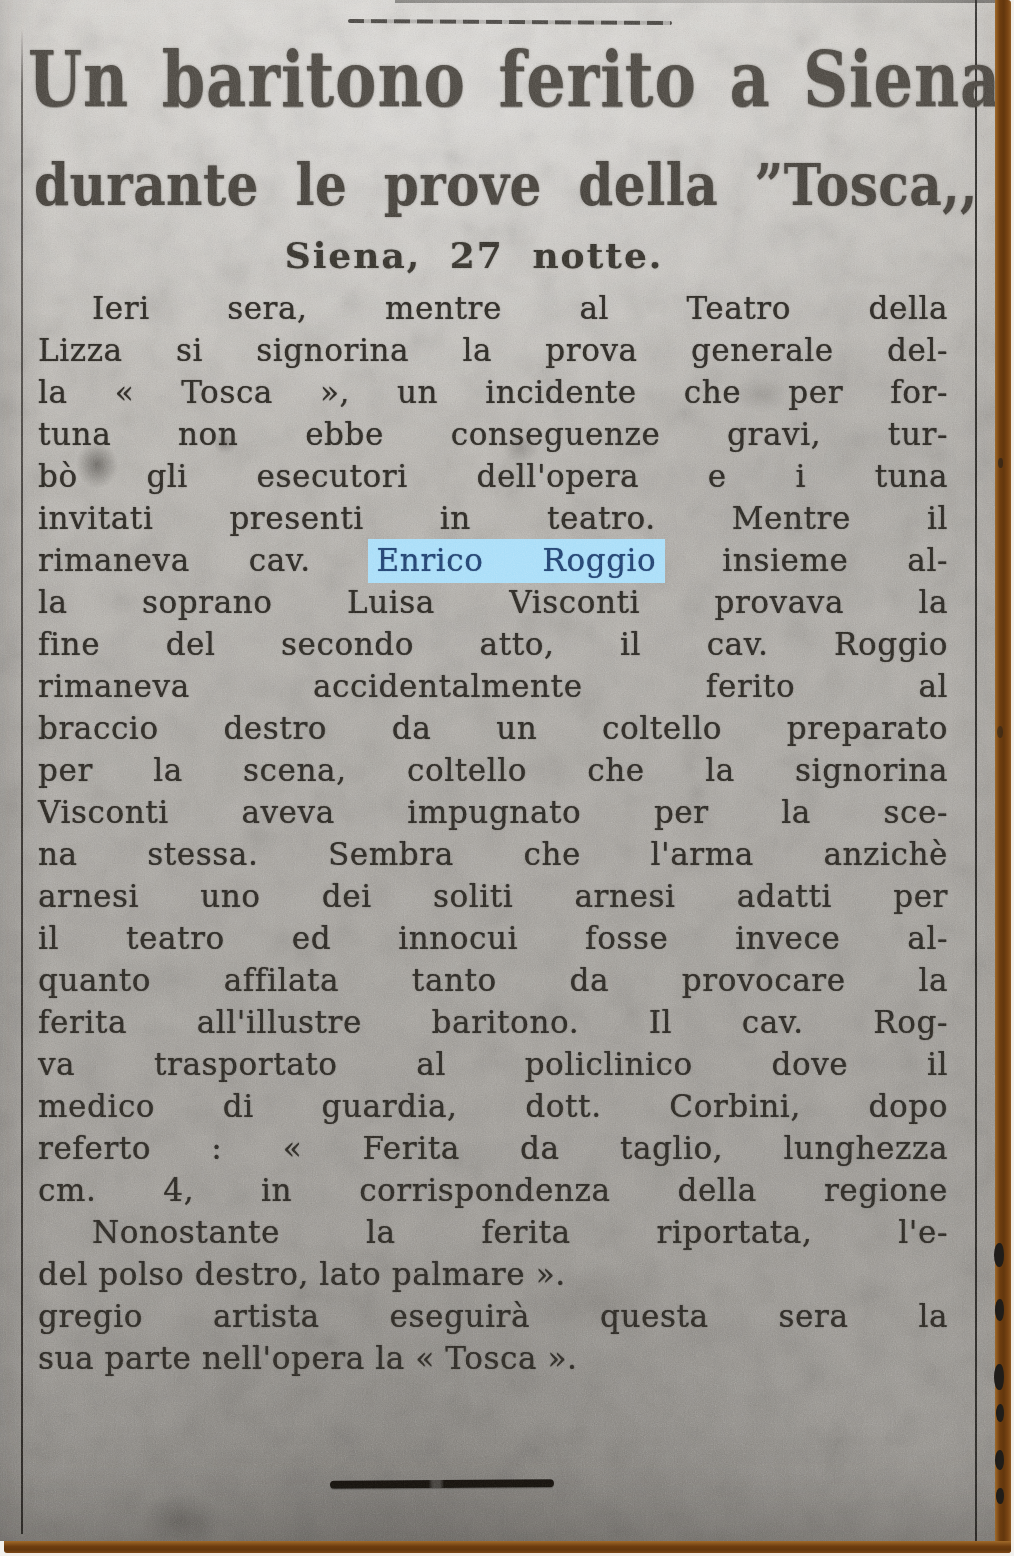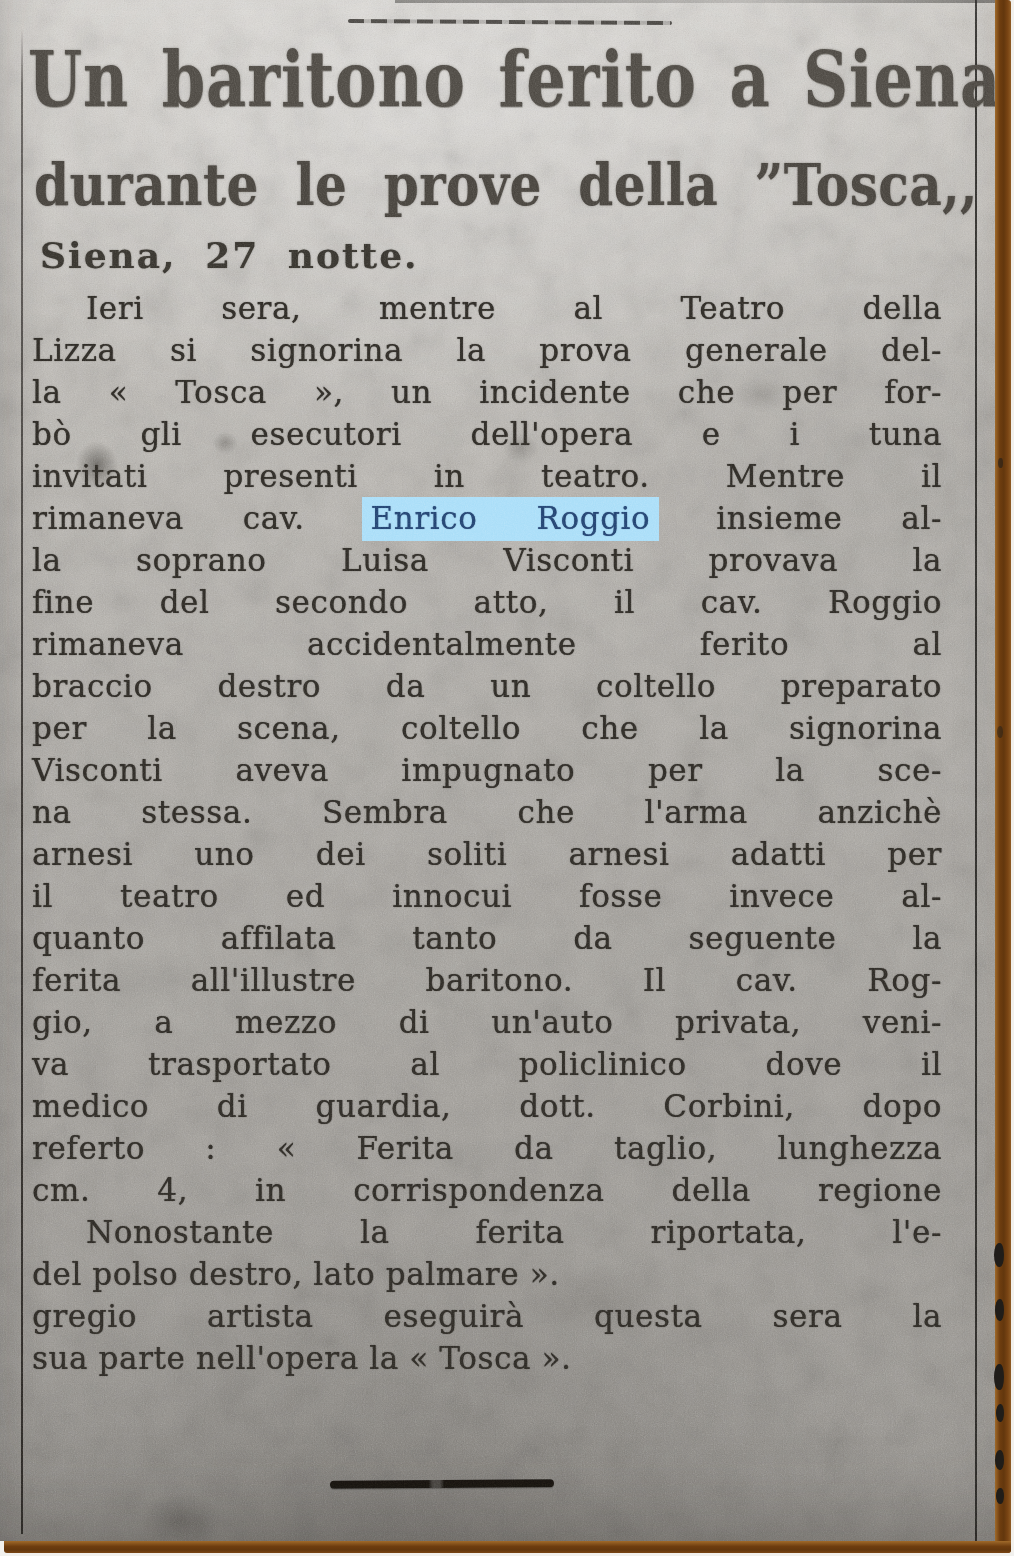--- a/index.html
+++ b/index.html
@@ -88,25 +88,25 @@
   .headline2{
     position:absolute;left:34px;top:150px;width:944px;
     font-size:50px;font-weight:bold;
     color:#45413b;letter-spacing:.5px;
     transform:scaleY(1.16);transform-origin:50% 0;
     text-align:justify;text-align-last:justify;
     text-shadow:0 0 2px rgba(55,51,45,.5), .5px .5px 0 rgba(55,51,45,.3);
   }
   .dateline{
     position:absolute;left:40px;top:234px;width:868px;
-    font-size:36px;font-weight:bold;text-align:left;
+    font-size:36px;font-weight:bold;text-align:center;
     color:#35322c;letter-spacing:2px;word-spacing:14px;
     text-shadow:0 0 1.5px rgba(50,46,40,.6);
   }
-  .body-block{position:absolute;left:32px;top:287px;width:910px;}
+  .body-block{position:absolute;left:38px;top:287px;width:910px;}
   .bl{
     height:42px;line-height:42px;font-size:31px;
     color:#2b2823;letter-spacing:.6px;
     text-align:justify;text-align-last:justify;
     text-shadow:0 0 1.2px rgba(43,40,35,.75), .4px .4px 0 rgba(43,40,35,.28);
   }
   .bl.ind{text-indent:54px;}
   .bl.last{text-align-last:left;}
   .hl{
     background:#a8ddf8;color:#20406f;
@@ -155,35 +155,35 @@
     <div class="rule-right"></div>
 
     <div class="headline1">Un baritono ferito a Siena</div>
     <div class="headline2">durante le prove della ”Tosca,,</div>
     <div class="dateline">Siena, 27 notte.</div>
 
     <div class="body-block">
       <div class="bl ind">Ieri sera, mentre al Teatro della</div>
       <div class="bl">Lizza si signorina la prova generale del-</div>
       <div class="bl">la « Tosca », un incidente che per for-</div>
+      <div class="bl">tuna non ebbe conseguenze gravi, tur-</div>
       <div class="bl">bò gli esecutori dell'opera e i tuna</div>
       <div class="bl">invitati presenti in teatro. Mentre il</div>
       <div class="bl"><span>rimaneva cav.</span> <span class="hl">Enrico Roggio</span> <span>insieme al-</span></div>
       <div class="bl">la soprano Luisa Visconti provava la</div>
       <div class="bl">fine del secondo atto, il cav. Roggio</div>
       <div class="bl">rimaneva accidentalmente ferito al</div>
       <div class="bl">braccio destro da un coltello preparato</div>
       <div class="bl">per la scena, coltello che la signorina</div>
       <div class="bl">Visconti aveva impugnato per la sce-</div>
       <div class="bl">na stessa. Sembra che l'arma anzichè</div>
       <div class="bl">arnesi uno dei soliti arnesi adatti per</div>
       <div class="bl">il teatro ed innocui fosse invece al-</div>
-      <div class="bl">quanto affilata tanto da seguente la</div>
+      <div class="bl">quanto affilata tanto da provocare la</div>
       <div class="bl">ferita all'illustre baritono. Il cav. Rog-</div>
-      <div class="bl">gio, a mezzo di un'auto privata, veni-</div>
       <div class="bl">va trasportato al policlinico dove il</div>
       <div class="bl">medico di guardia, dott. Corbini, dopo</div>
       <div class="bl">referto : « Ferita da taglio, lunghezza</div>
       <div class="bl">cm. 4, in corrispondenza della regione</div>
       <div class="bl ind">Nonostante la ferita riportata, l'e-</div>
       <div class="bl last">del polso destro, lato palmare ».</div>
       <div class="bl">gregio artista eseguirà questa sera la</div>
       <div class="bl last">sua parte nell'opera la « Tosca ».</div>
     </div>
 

